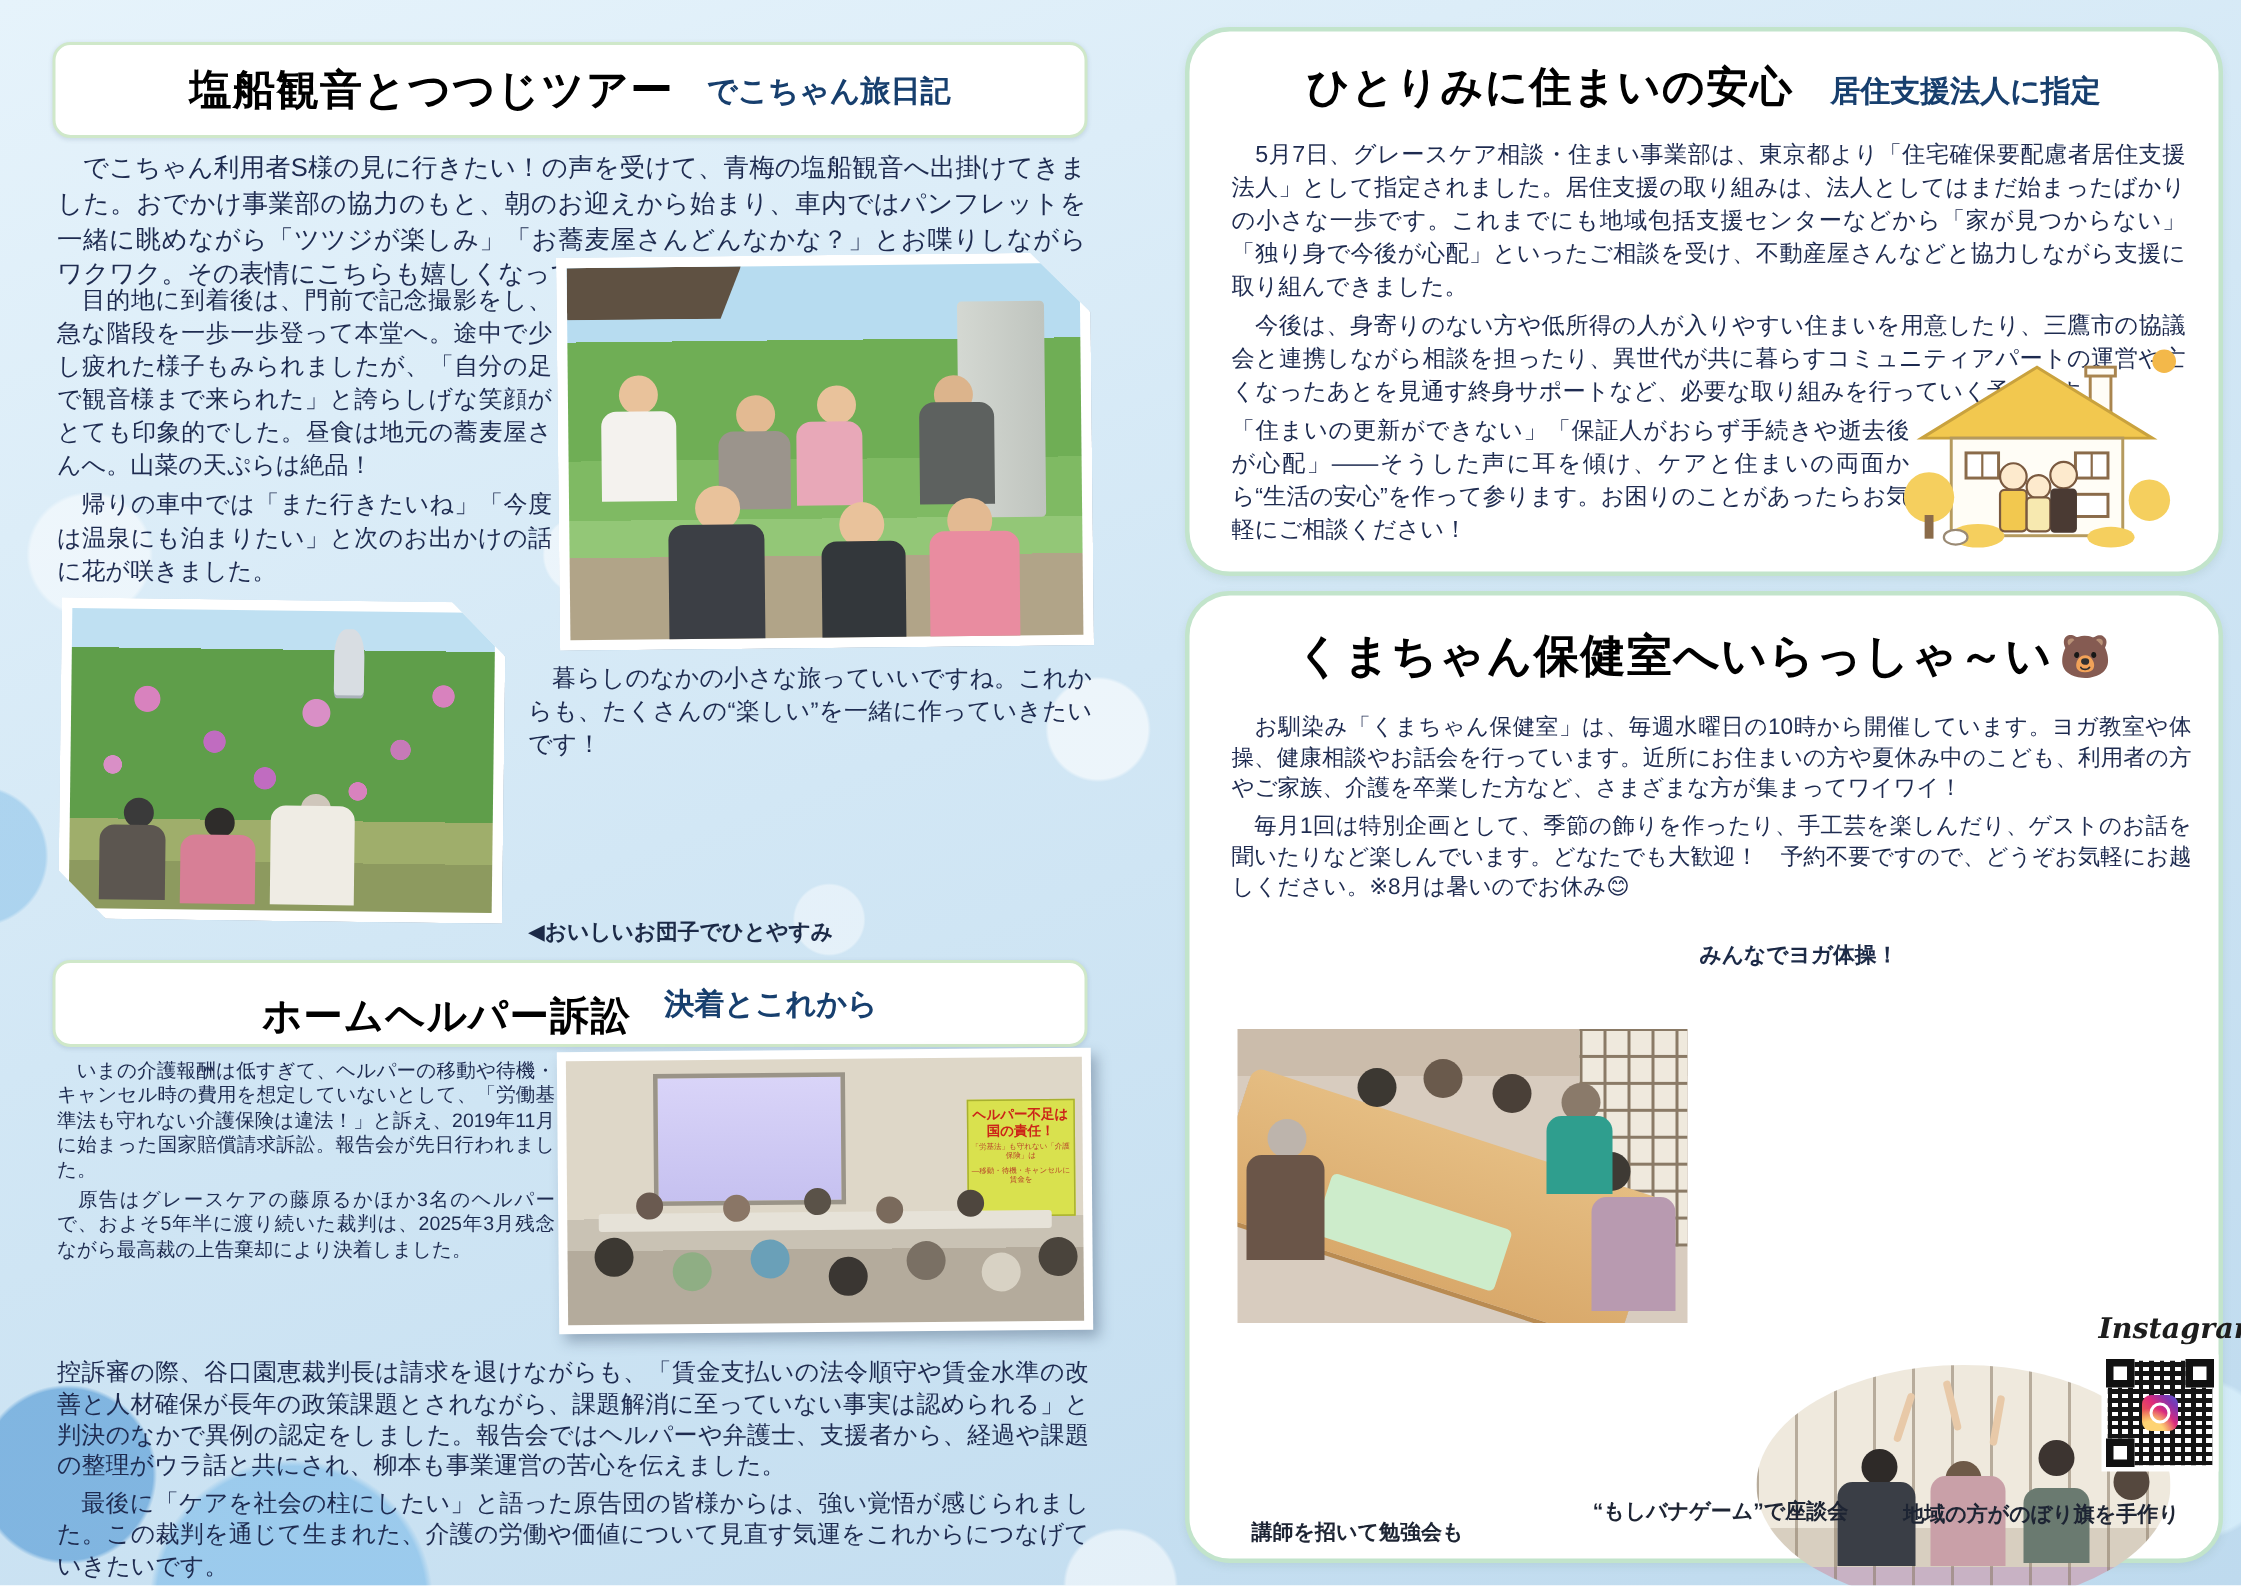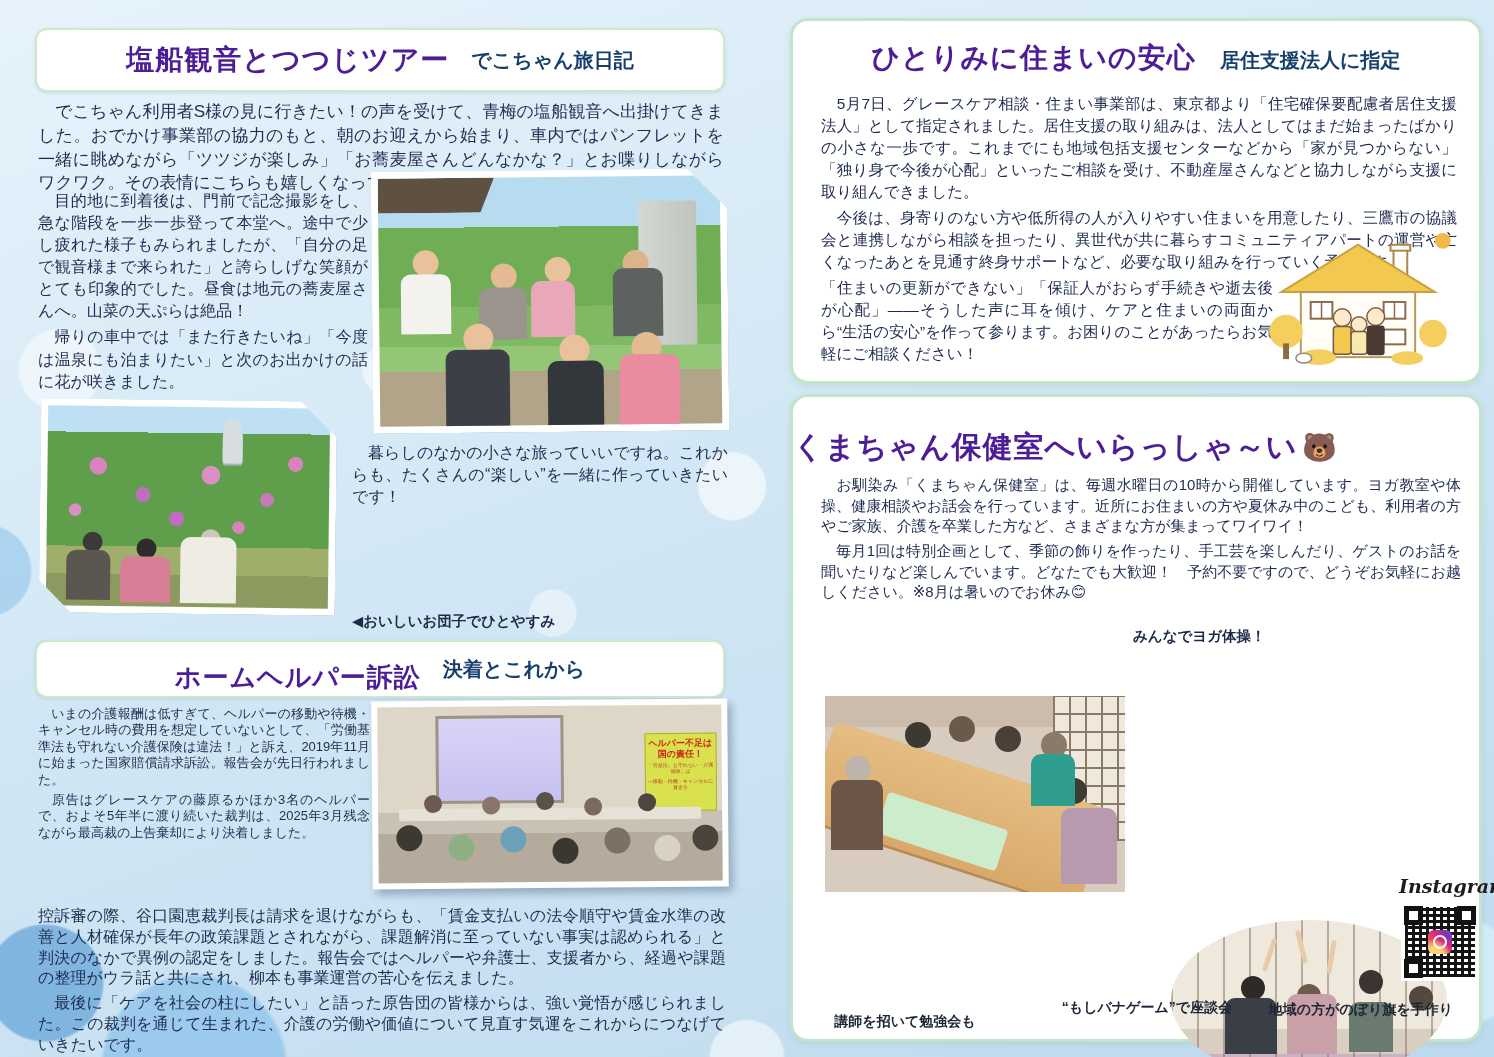--- a/index.html
+++ b/index.html
@@ -21,42 +21,42 @@
       linear-gradient(160deg,#e6f3fb 0%,#d2e7f5 45%,#bedaee 100%);
   }
   .abs { position:absolute; }
 
   
   .title-box {
     background:#fff; border:2px solid #cfe8c9; border-radius:12px;
     display:flex; align-items:center; justify-content:center; gap:22px;
     box-shadow:0 1px 3px rgba(60,90,120,.15);
   }
-  .t-main { font-size:28px; font-weight:bold; color:#4c1d95; letter-spacing:1px; }
+  .t-main { font-size:28px; font-weight:bold; color:#000000; letter-spacing:1px; }
   .t-sub  { font-size:20px; font-weight:bold; color:#173f6e; }
 
   
   .txt { color:#1e2b50; text-align:justify; }
   .txt p { margin-bottom:4px; }
   .f17 { font-size:17px; line-height:1.40; }
   .f16 { font-size:16px; line-height:1.38; }
   .f155{ font-size:15.5px; line-height:1.42; }
   .f15 { font-size:15px; line-height:1.38; }
   .f13 { font-size:13px;  line-height:1.26; }
   .cap { font-size:14.5px; font-weight:bold; color:#1c2a47; }
   .pcap{ font-size:14px; font-weight:bold; color:#1d2433; text-align:center; }
 
   
   .pframe { position:absolute; background:#fff; padding:7px; box-shadow:4px 5px 9px rgba(40,60,90,.35); }
   .pbody  { position:relative; width:100%; height:100%; overflow:hidden; }
   .clip-tr { clip-path:polygon(0 0, calc(100% - 40px) 0, 100% 40px, 100% 100%, 0 100%); }
   .clip-tr-bl { clip-path:polygon(0 0, calc(100% - 36px) 0, 100% 36px, 100% 100%, 32px 100%, 0 calc(100% - 32px)); }
 
   
-  .panel { background:#fff; border:3px solid #c2e4cb; border-radius:18px; box-shadow:0 2px 6px rgba(80,120,100,.12); }
+  .panel { background:#fff; border:3px solid #c2e4cb; border-radius:30px; box-shadow:0 2px 6px rgba(80,120,100,.12); }
 
   
   .scene { position:relative; overflow:hidden; }
   .head { position:absolute; border-radius:50%; }
   .torso{ position:absolute; border-radius:10px 10px 0 0; }
 
   .ph-group { background:linear-gradient(180deg,#b7dcf0 0 20%,#6fae55 20% 52%,#7fba63 52% 68%,#93c777 68% 78%,#b1a488 78% 100%); }
   .monument { position:absolute; right:7%; top:10%; width:17%; height:58%; background:linear-gradient(90deg,#d4d8d2,#bfc4be); border-radius:3px; }
   .temple-roof { position:absolute; left:0; top:0; width:34%; height:14%; background:#5f5142; clip-path:polygon(0 0,100% 0,88% 100%,0 100%); }
 
@@ -215,21 +215,21 @@
       <rect x="75" y="99" width="18" height="28" rx="3" fill="#f2c84f" stroke="#7a5a40" stroke-width="1.5"></rect>
       <circle cx="101" cy="97" r="8" fill="#fdeacd" stroke="#7a5a40" stroke-width="1.5"></circle>
       <rect x="93" y="104" width="16" height="23" rx="3" fill="#f7e9b0" stroke="#7a5a40" stroke-width="1.5"></rect>
       <circle cx="118" cy="89" r="9" fill="#fdeacd" stroke="#7a5a40" stroke-width="1.5"></circle>
       <rect x="109" y="98" width="18" height="30" rx="3" fill="#4a3a33"></rect>
       <ellipse cx="45" cy="131" rx="8" ry="5" fill="#fff" stroke="#9a8a74" stroke-width="1.5"></ellipse>
     </svg>
   </div>
 
   <div class="abs panel" style="left:790px; top:394px; width:692px; height:648px;">
-    <div style="text-align:left; margin-top:30px;">
+    <div style="text-align:center; margin-top:20px;">
       <span class="t-main" style="font-size:30px;">くまちゃん保健室へいらっしゃ～い</span>
       <span style="font-size:28px;">🐻</span>
     </div>
     <div class="txt f15" style="position:absolute; left:28px; top:78px; width:640px;">
       <p>　お馴染み「くまちゃん保健室」は、毎週水曜日の10時から開催しています。ヨガ教室や体操、健康相談やお話会を行っています。近所にお住まいの方や夏休み中のこども、利用者の方やご家族、介護を卒業した方など、さまざまな方が集まってワイワイ！</p>
       <p>　毎月1回は特別企画として、季節の飾りを作ったり、手工芸を楽しんだり、ゲストのお話を聞いたりなど楽しんでいます。どなたでも大歓迎！　予約不要ですので、どうぞお気軽にお越しください。※8月は暑いのでお休み😊</p>
     </div>
 
     <div class="abs scene ph-table" style="left:32px; top:228px; width:300px; height:196px;">
       <div class="shoji"></div>

